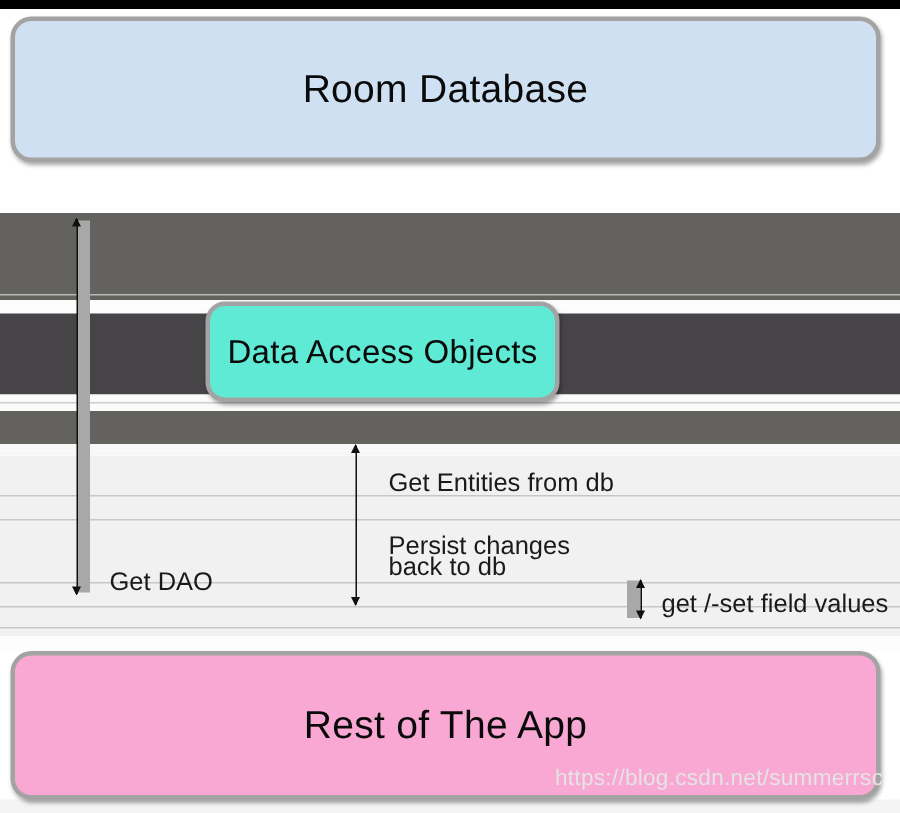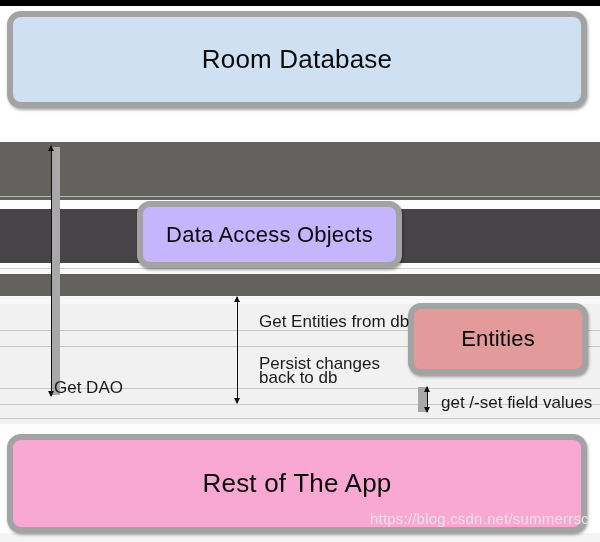--- a/index.html
+++ b/index.html
@@ -46,43 +46,43 @@
     left: 0;
     width: 600px;
     height: 1px;
     background: rgba(120,120,120,0.35);
   }
 
   
   .node {
     position: absolute;
     box-sizing: border-box;
-    border: 6px solid #a3a3a3;
+    border: 3px solid #a3a3a3;
     border-radius: 14px;
     display: flex;
     align-items: center;
     justify-content: center;
     color: #0a0a0a;
     box-shadow: 1px 2px 3px rgba(0,0,0,0.35);
   }
   .node-label {
     font-size: 26px;
     letter-spacing: 0.2px;
     white-space: nowrap;
   }
 
   #node-room {
     left: 7px;  top: 11px;
     width: 580px; height: 97px;
     background: #cfe0f2;
   }
   #node-dao {
     left: 137px; top: 201px;
-    width: 265px; height: 67px;
-    background: #c4b5fd;
+    width: 236px; height: 67px;
+    background: #5eead4;
     border-radius: 13px;
   }
   #node-dao .node-label { font-size: 22px; }
   #node-entities {
     left: 408px; top: 303px;
     width: 180px; height: 72px;
     background: #e29a9a;
     border-radius: 13px;
   }
   #node-entities .node-label { font-size: 22px; }
@@ -129,21 +129,21 @@
   #shaft-field { left: 418px; top: 387px; width: 9px;  height: 25px; }
 
   
   .edge-label {
     position: absolute;
     font-size: 17px;
     color: #1a1a1a;
     white-space: nowrap;
     line-height: 14px;
   }
-  #label-get-dao      { left: 54px;  top: 381px; }
+  #label-get-dao      { left: 73px;  top: 381px; }
   #label-get-entities { left: 259px; top: 315px; }
   #label-persist      { left: 259px; top: 357px; }
   #label-field-values { left: 441px; top: 396px; }
 
   
   #watermark {
     position: absolute;
     left: 370px;
     top: 510px;
     font-size: 15px;
@@ -186,23 +186,20 @@
   <div class="v-arrow" id="arrow-field"></div>
 
   <div class="node" id="node-room">
     <span class="node-label">Room Database</span>
   </div>
 
   <div class="node" id="node-dao">
     <span class="node-label">Data Access Objects</span>
   </div>
 
-  <div class="node" id="node-entities">
-    <span class="node-label">Entities</span>
-  </div>
 
   <div class="node" id="node-app">
     <span class="node-label">Rest of The App</span>
   </div>
 
   <div class="edge-label" id="label-get-dao">Get DAO</div>
 
   <div class="edge-label" id="label-get-entities">Get Entities from db</div>
 
   <div class="edge-label" id="label-field-values">get /-set field values</div>

